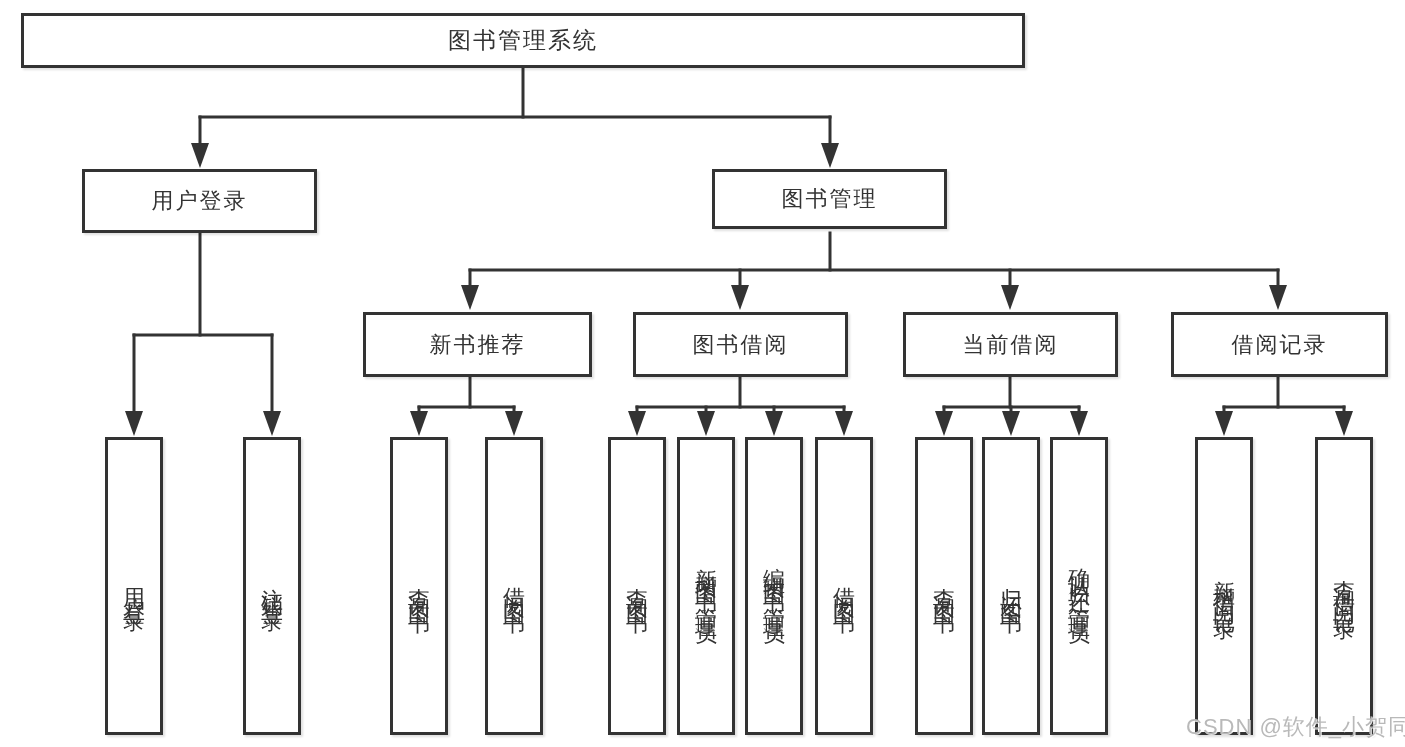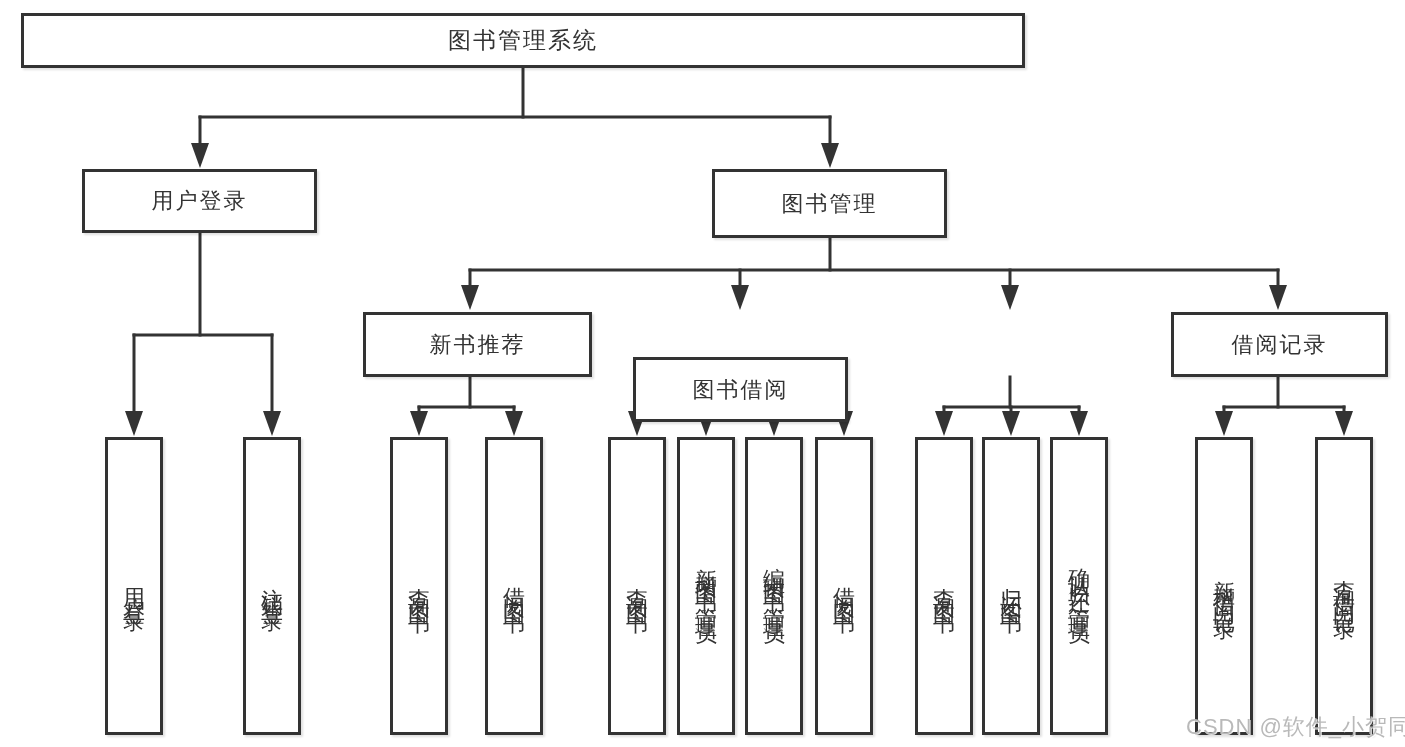--- a/index.html
+++ b/index.html
@@ -134,24 +134,25 @@
       <polygon points="1002,411 1020,411 1011,436"></polygon>
       <polygon points="1070,411 1088,411 1079,436"></polygon>
       <polygon points="1215,411 1233,411 1224,436"></polygon>
       <polygon points="1335,411 1353,411 1344,436"></polygon>
     </g>
   </svg>
 
   <div class="node h root" style="left:21px; top:13px; width:1004px; height:55px;">图书管理系统</div>
 
   <div class="node h" style="left:82px; top:169px; width:235px; height:64px;">用户登录</div>
-  <div class="node h" style="left:712px; top:169px; width:235px; height:69px;">图书管理</div>
+  <div class="node h" style="left:712px; top:169px; width:235px; height:60px;">图书管理</div>
 
   <div class="node h" style="left:363px; top:312px; width:229px; height:65px;">新书推荐</div>
-  <div class="node h" style="left:633px; top:312px; width:215px; height:65px;margin-top:45px;">图书借阅</div>
+  <div class="node h" style="left:633px; top:312px; width:215px; height:65px;">图书借阅</div>
+  <div class="node h" style="left:903px; top:312px; width:215px; height:65px;">当前借阅</div>
   <div class="node h" style="left:1171px; top:312px; width:217px; height:65px;">借阅记录</div>
 
   <div class="node v" style="left:105px; top:437px; width:58px; height:298px;">用户登录</div>
   <div class="node v" style="left:243px; top:437px; width:58px; height:298px;">注销登录</div>
 
   <div class="node v" style="left:390px; top:437px; width:58px; height:298px;">查询图书</div>
   <div class="node v" style="left:485px; top:437px; width:58px; height:298px;">借阅图书</div>
 
   <div class="node v" style="left:608px; top:437px; width:58px; height:298px;">查询图书</div>
   <div class="node v" style="left:677px; top:437px; width:58px; height:298px;">新增图书（管理员）</div>

